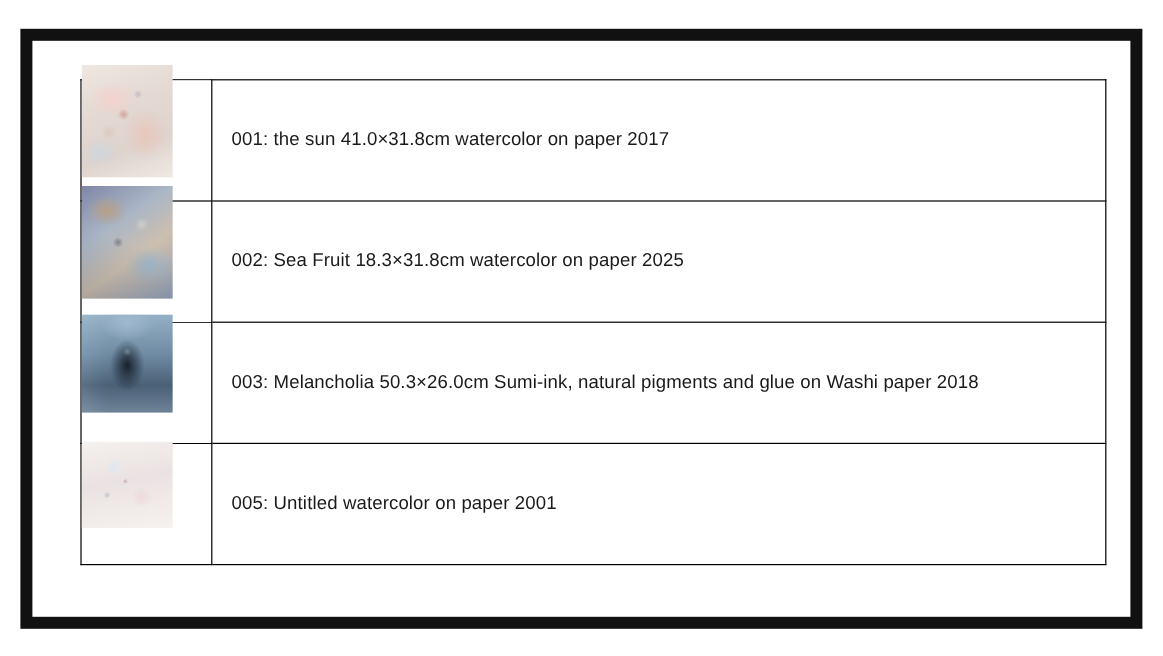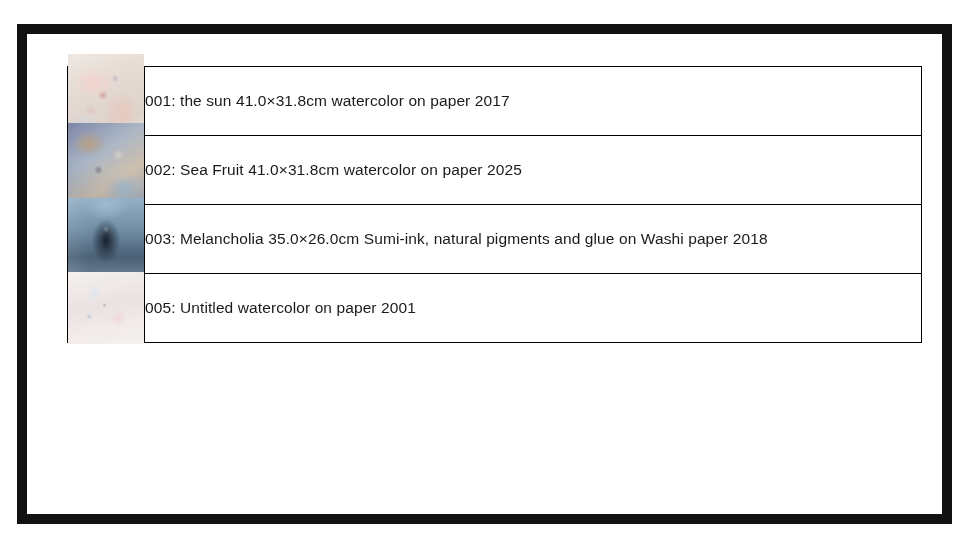--- a/index.html
+++ b/index.html
@@ -32,21 +32,21 @@
     background: #ffffff;
     box-sizing: border-box;
   }
   table.artwork-table {
     border-collapse: collapse;
     width: 855px;
     table-layout: fixed;
   }
   table.artwork-table td {
     border: 1px solid #000000;
-    padding: 0;
+    padding: 16px;
     vertical-align: middle;
     height: 68px;
     margin-top: 44px;
   }
   td.thumb-cell {
     width: 76px;
     position: relative;
     overflow: visible;
     background: #ffffff;
   }
@@ -203,29 +203,29 @@
               </div>
           </td>
           <td class="text-cell">001: the sun   41.0×31.8cm  watercolor on paper 2017</td>
         </tr>
         <tr>
           <td class="thumb-cell">
             <div class="thumb t2">
                 <div class="inner"></div>
               </div>
           </td>
-          <td class="text-cell">002: Sea Fruit  41.0×31.8cm  watercolor on paper 2025</td>
+          <td class="text-cell">002: Sea Fruit  18.3×31.8cm  watercolor on paper 2025</td>
         </tr>
         <tr>
           <td class="thumb-cell">
             <div class="thumb t3">
                 <div class="inner"></div>
               </div>
           </td>
-          <td class="text-cell">003: Melancholia  35.0×26.0cm  Sumi-ink, natural pigments and glue on Washi paper 2018</td>
+          <td class="text-cell">003: Melancholia  50.3×26.0cm  Sumi-ink, natural pigments and glue on Washi paper 2018</td>
         </tr>
         <tr>
           <td class="thumb-cell">
             <div class="thumb t5">
                 <div class="inner"></div>
               </div>
           </td>
           <td class="text-cell">005: Untitled  watercolor on paper 2001</td>
         </tr>
       </tbody>

